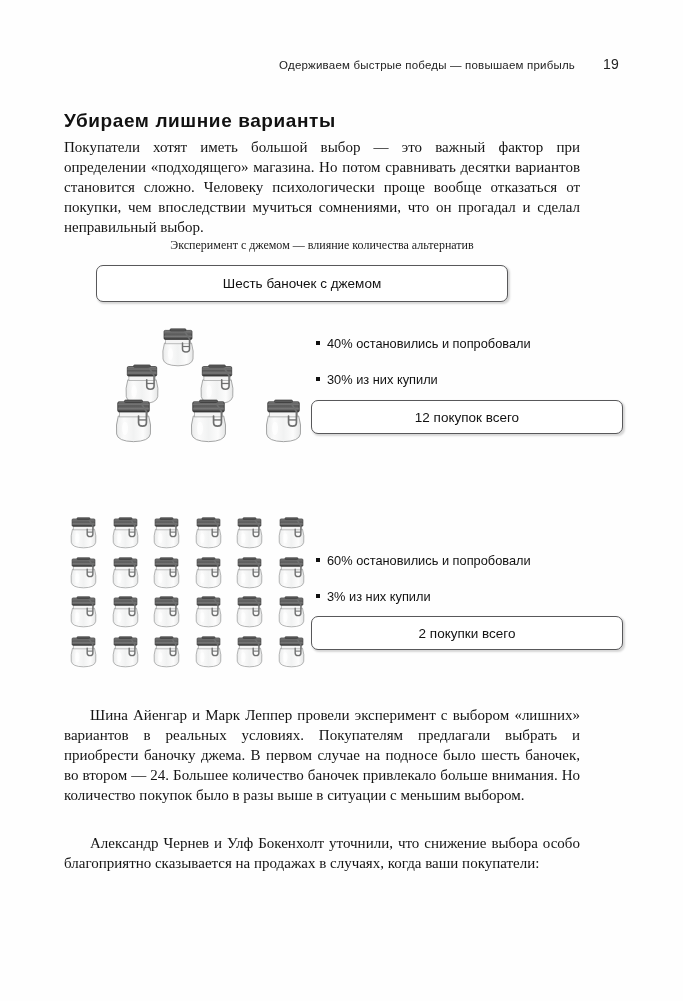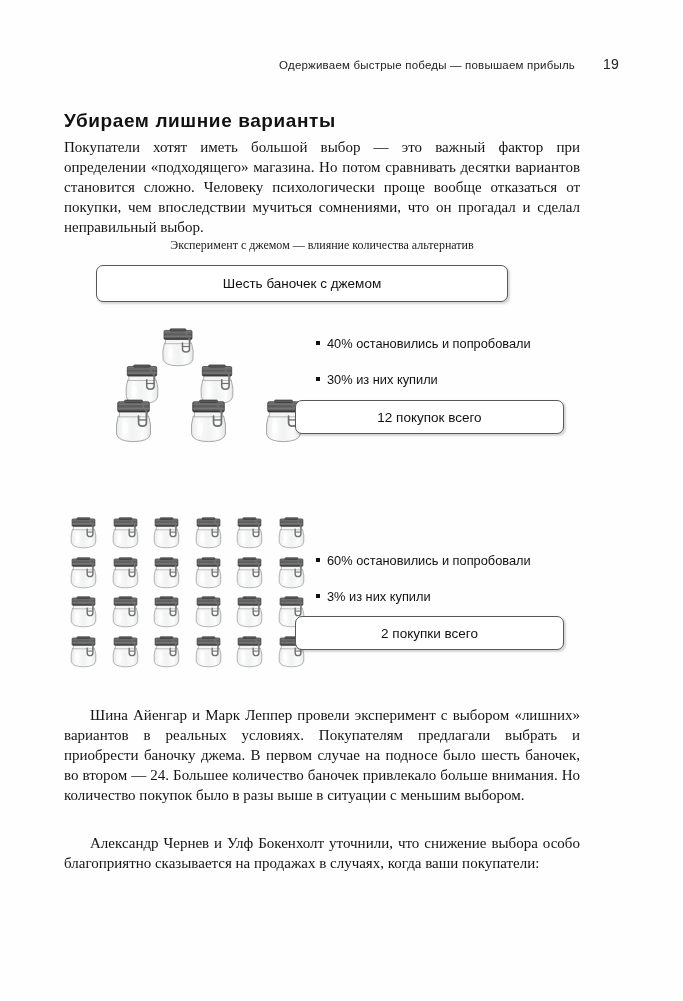--- a/index.html
+++ b/index.html
@@ -98,22 +98,22 @@
     font-size: 13.5px;
     color: #111;
   }
   .box-wide {
     left: 67px;
     width: 412px;
     height: 37px;
     margin-left: 29px;
   }
   .box-result {
-    left: 295px;
-    width: 269px;
+    left: 311px;
+    width: 312px;
     height: 34px;
   }
   #box-six   { top: 265px; }
   #box-res1  { top: 400px; }
   #box-twentyfour { top: 464px; }
   #box-res2  { top: 616px; text-align: center; }
 
   
   .bullet-row {
     position: absolute;

